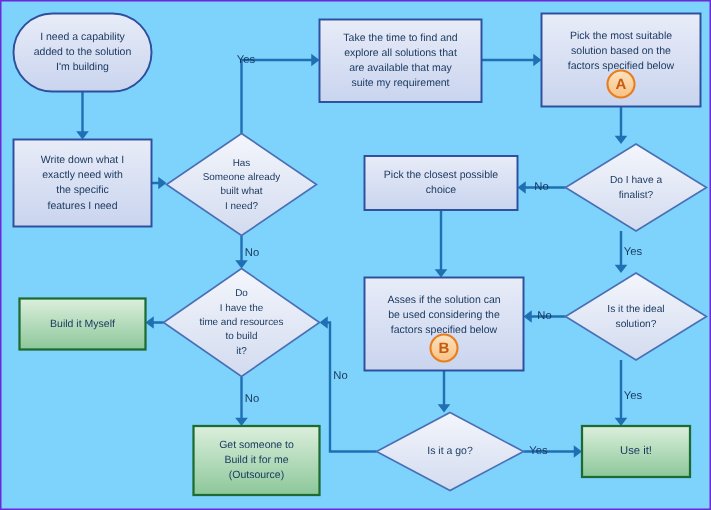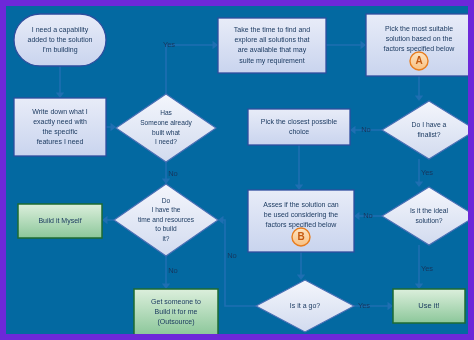--- a/index.html
+++ b/index.html
@@ -4,22 +4,22 @@
 <style>
   html, body {
     margin: 0;
     padding: 0;
     background: #ffffff;
   }
   #canvas {
     position: relative;
     width: 474px;
     height: 340px;
-    background: #0369a1;
-    border: 6px solid #6d28d9;
+    background: #7dd3fc;
+    border: 1px solid #6d28d9;
     box-sizing: border-box;
     overflow: hidden;
     font-family: "Liberation Sans", sans-serif;
   }
   svg.layer {
     position: absolute;
     top: 0;
     left: 0;
     width: 474px;
     height: 340px;

